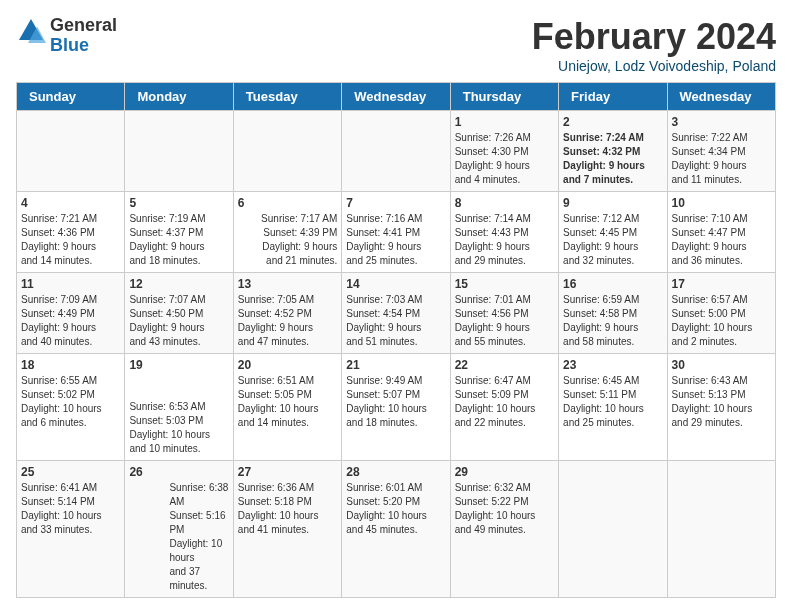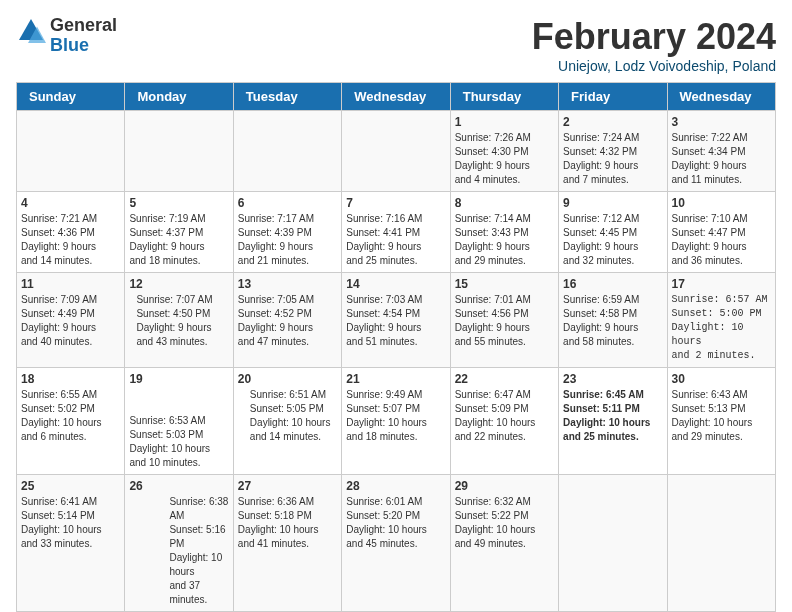--- a/index.html
+++ b/index.html
@@ -127,21 +127,21 @@
         <td class="empty"></td>
         <td>
           <div class="day-num">1</div>
           <div class="day-info" style="white-space: pre-line;">Sunrise: 7:26 AM
 Sunset: 4:30 PM
 Daylight: 9 hours
 and 4 minutes.</div>
         </td>
         <td>
           <div class="day-num">2</div>
-          <div class="day-info" style="white-space: pre-line;">Sunrise: 7:24 AM
+          <div class="day-info" style="white-space: pre-line; font-weight: bold;">Sunrise: 7:24 AM
 Sunset: 4:32 PM
 Daylight: 9 hours
 and 7 minutes.</div>
         </td>
         <td>
           <div class="day-num">3</div>
           <div class="day-info" style="white-space: pre-line;">Sunrise: 7:22 AM
 Sunset: 4:34 PM
 Daylight: 9 hours
 and 11 minutes.</div>
@@ -157,36 +157,36 @@
         </td>
         <td>
           <div class="day-num">5</div>
           <div class="day-info" style="white-space: pre-line;">Sunrise: 7:19 AM
 Sunset: 4:37 PM
 Daylight: 9 hours
 and 18 minutes.</div>
         </td>
         <td>
           <div class="day-num">6</div>
-          <div class="day-info" style="white-space: pre-line;">Sunrise: 7:17 AM
+          <div class="day-info" style="white-space: pre-line; text-align: right;">Sunrise: 7:17 AM
 Sunset: 4:39 PM
 Daylight: 9 hours
 and 21 minutes.</div>
         </td>
         <td>
           <div class="day-num">7</div>
           <div class="day-info" style="white-space: pre-line;">Sunrise: 7:16 AM
 Sunset: 4:41 PM
 Daylight: 9 hours
 and 25 minutes.</div>
         </td>
         <td>
           <div class="day-num">8</div>
           <div class="day-info" style="white-space: pre-line;">Sunrise: 7:14 AM
-Sunset: 3:43 PM
+Sunset: 4:43 PM
 Daylight: 9 hours
 and 29 minutes.</div>
         </td>
         <td>
           <div class="day-num">9</div>
           <div class="day-info" style="white-space: pre-line;">Sunrise: 7:12 AM
 Sunset: 4:45 PM
 Daylight: 9 hours
 and 32 minutes.</div>
         </td>
@@ -201,21 +201,21 @@
       <tr>
         <td>
           <div class="day-num">11</div>
           <div class="day-info" style="white-space: pre-line;">Sunrise: 7:09 AM
 Sunset: 4:49 PM
 Daylight: 9 hours
 and 40 minutes.</div>
         </td>
         <td>
           <div class="day-num">12</div>
-          <div class="day-info" style="white-space: pre-line; margin-left: 7px;">Sunrise: 7:07 AM
+          <div class="day-info" style="white-space: pre-line;">Sunrise: 7:07 AM
 Sunset: 4:50 PM
 Daylight: 9 hours
 and 43 minutes.</div>
         </td>
         <td>
           <div class="day-num">13</div>
           <div class="day-info" style="white-space: pre-line;">Sunrise: 7:05 AM
 Sunset: 4:52 PM
 Daylight: 9 hours
 and 47 minutes.</div>
@@ -236,21 +236,21 @@
         </td>
         <td>
           <div class="day-num">16</div>
           <div class="day-info" style="white-space: pre-line;">Sunrise: 6:59 AM
 Sunset: 4:58 PM
 Daylight: 9 hours
 and 58 minutes.</div>
         </td>
         <td>
           <div class="day-num">17</div>
-          <div class="day-info" style="white-space: pre-line; font-family: Liberation Mono, monospace;">Sunrise: 6:57 AM
+          <div class="day-info" style="white-space: pre-line;">Sunrise: 6:57 AM
 Sunset: 5:00 PM
 Daylight: 10 hours
 and 2 minutes.</div>
         </td>
       </tr>
       <tr>
         <td>
           <div class="day-num">18</div>
           <div class="day-info" style="white-space: pre-line;">Sunrise: 6:55 AM
 Sunset: 5:02 PM
@@ -259,42 +259,42 @@
         </td>
         <td>
           <div class="day-num">19</div>
           <div class="day-info" style="white-space: pre-line; margin-top: 28px;">Sunrise: 6:53 AM
 Sunset: 5:03 PM
 Daylight: 10 hours
 and 10 minutes.</div>
         </td>
         <td>
           <div class="day-num">20</div>
-          <div class="day-info" style="white-space: pre-line; margin-left: 12px;">Sunrise: 6:51 AM
+          <div class="day-info" style="white-space: pre-line;">Sunrise: 6:51 AM
 Sunset: 5:05 PM
 Daylight: 10 hours
 and 14 minutes.</div>
         </td>
         <td>
           <div class="day-num">21</div>
           <div class="day-info" style="white-space: pre-line;">Sunrise: 9:49 AM
 Sunset: 5:07 PM
 Daylight: 10 hours
 and 18 minutes.</div>
         </td>
         <td>
           <div class="day-num">22</div>
           <div class="day-info" style="white-space: pre-line;">Sunrise: 6:47 AM
 Sunset: 5:09 PM
 Daylight: 10 hours
 and 22 minutes.</div>
         </td>
         <td>
           <div class="day-num">23</div>
-          <div class="day-info" style="white-space: pre-line; font-weight: bold;">Sunrise: 6:45 AM
+          <div class="day-info" style="white-space: pre-line;">Sunrise: 6:45 AM
 Sunset: 5:11 PM
 Daylight: 10 hours
 and 25 minutes.</div>
         </td>
         <td>
           <div class="day-num">30</div>
           <div class="day-info" style="white-space: pre-line;">Sunrise: 6:43 AM
 Sunset: 5:13 PM
 Daylight: 10 hours
 and 29 minutes.</div>

